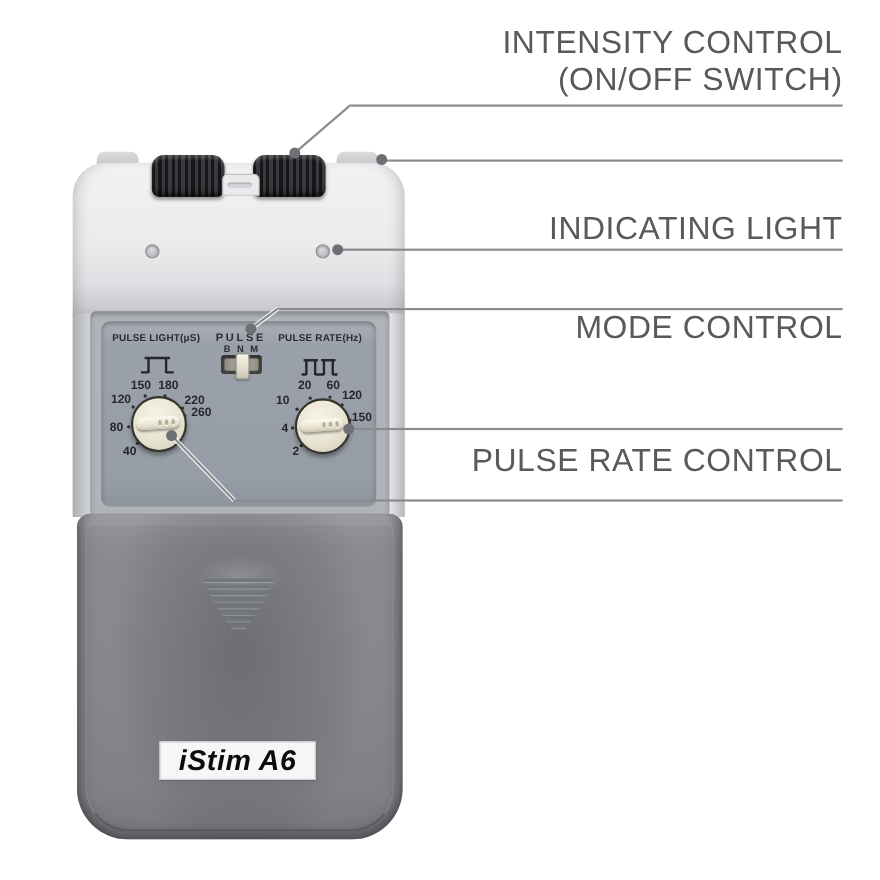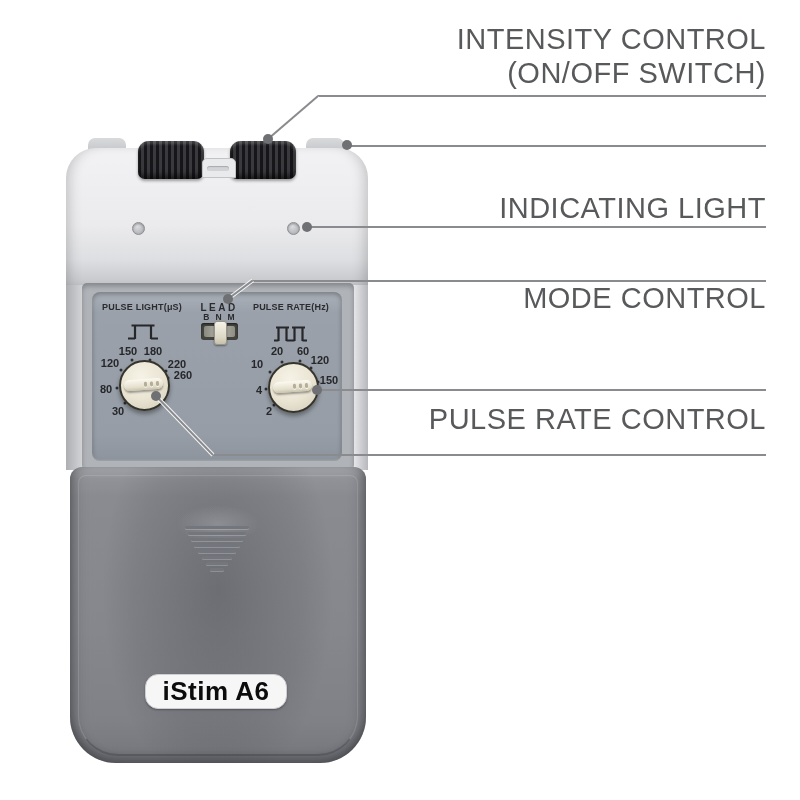--- a/index.html
+++ b/index.html
@@ -76,38 +76,38 @@
     <div class="panel-title" style="left:142px;top:302px;">PULSE LIGHT(μS)</div>
     <div class="panel-title" style="left:291px;top:302px;">PULSE RATE(Hz)</div>
 
     <svg class="abs" style="left:128px;top:321px;" width="30" height="19" viewBox="0 0 30 19">
       <path d="M0 17.5 H7 M7 18 V5 M3.5 4.5 H26.5 M23 5 V18 M23 17.5 H30" stroke="#26272b" stroke-width="2.2" fill="none"></path>
     </svg>
     <svg class="abs" style="left:274px;top:323px;" width="33" height="19" viewBox="0 0 33 19">
       <path d="M0 17.5 H4.5 M4.5 18 V5 M2 4.5 H15 M12.5 5 V18 M12.5 17.5 H20.5 M20.5 18 V5 M18 4.5 H31 M28.5 5 V18 M28.5 17.5 H33" stroke="#26272b" stroke-width="2.2" fill="none"></path>
     </svg>
 
-    <div class="panel-title" style="left:219px;top:302px;font-size:10px;letter-spacing:2.5px;">LEAD</div>
+    <div class="panel-title" style="left:219px;top:302px;font-size:10px;letter-spacing:2.5px;">PULSE</div>
     <div class="abs" style="left:219px;top:312px;transform:translateX(-50%);display:flex;gap:6px;
                 font-size:8.5px;font-weight:bold;color:#2b2c30;">
       <span>B</span>
       <span>N</span>
       <span>M</span>
     </div>
     <div class="abs" style="left:201px;top:323px;width:37px;height:17px;border-radius:3px;
                 background:#44443f;box-shadow:inset 0 1px 2px rgba(0,0,0,.6);">
       <div class="abs" style="left:3px;top:3px;width:31px;height:11px;border-radius:2px;
                   background:linear-gradient(90deg,#8a897f,#b6b5ab 50%,#8f8e84);"></div>
       <div class="abs" style="left:13px;top:-2px;width:11px;height:22px;border-radius:3px;
                   background:linear-gradient(180deg,#f6f3e7,#dcd8c6 70%,#c6c1ac);
                   border:1px solid #97958a;box-shadow:0 1px 2px rgba(0,0,0,.4);"></div>
     </div>
 
     <div>
-      <span class="num" style="left:118px;top:411px;">30</span>
+      <span class="num" style="left:118px;top:411px;">40</span>
       <span class="num" style="left:106px;top:389px;">80</span>
       <span class="num" style="left:110px;top:363px;">120</span>
       <span class="num" style="left:128px;top:351px;">150</span>
       <span class="num" style="left:153px;top:351px;">180</span>
       <span class="num" style="left:177px;top:364px;">220</span>
       <span class="num" style="left:183px;top:375px;">260</span>
       <div class="tick" style="left:125px;top:403px;"></div>
       <div class="tick" style="left:117px;top:388px;"></div>
       <div class="tick" style="left:121px;top:370px;"></div>
       <div class="tick" style="left:132px;top:360px;"></div>
@@ -162,21 +162,21 @@
         <div class="ridge" style="left:118px;top:65px;width:58px;"></div>
         <div class="ridge" style="left:121px;top:71px;width:52px;"></div>
         <div class="ridge" style="left:124px;top:77px;width:46px;"></div>
         <div class="ridge" style="left:128px;top:83px;width:38px;"></div>
         <div class="ridge" style="left:132px;top:89px;width:30px;"></div>
         <div class="ridge" style="left:136px;top:95px;width:22px;"></div>
         <div class="ridge" style="left:140px;top:101px;width:14px;"></div>
       </div>
 
       <div class="abs" style="left:75px;top:207px;width:140px;height:33px;background:#f6f6f7;border:1px solid #cfcfd1;
-                  border-radius:13px;box-shadow:0 1px 2px rgba(0,0,0,.3);display:flex;align-items:center;justify-content:center;">
+                  border-radius:0;box-shadow:0 1px 2px rgba(0,0,0,.3);display:flex;align-items:center;justify-content:center;font-style:italic;">
         <span style="font-size:26px;font-weight:bold;color:#0c0c0d;letter-spacing:.5px;">iStim A6</span>
       </div>
     </div>
   </div>
 
   <div class="callout-label" style="top:22px;">
     <div>INTENSITY CONTROL</div>
     <div>(ON/OFF SWITCH)</div>
   </div>
   <div class="cline" style="left:317px;top:95px;width:449px;"></div>

